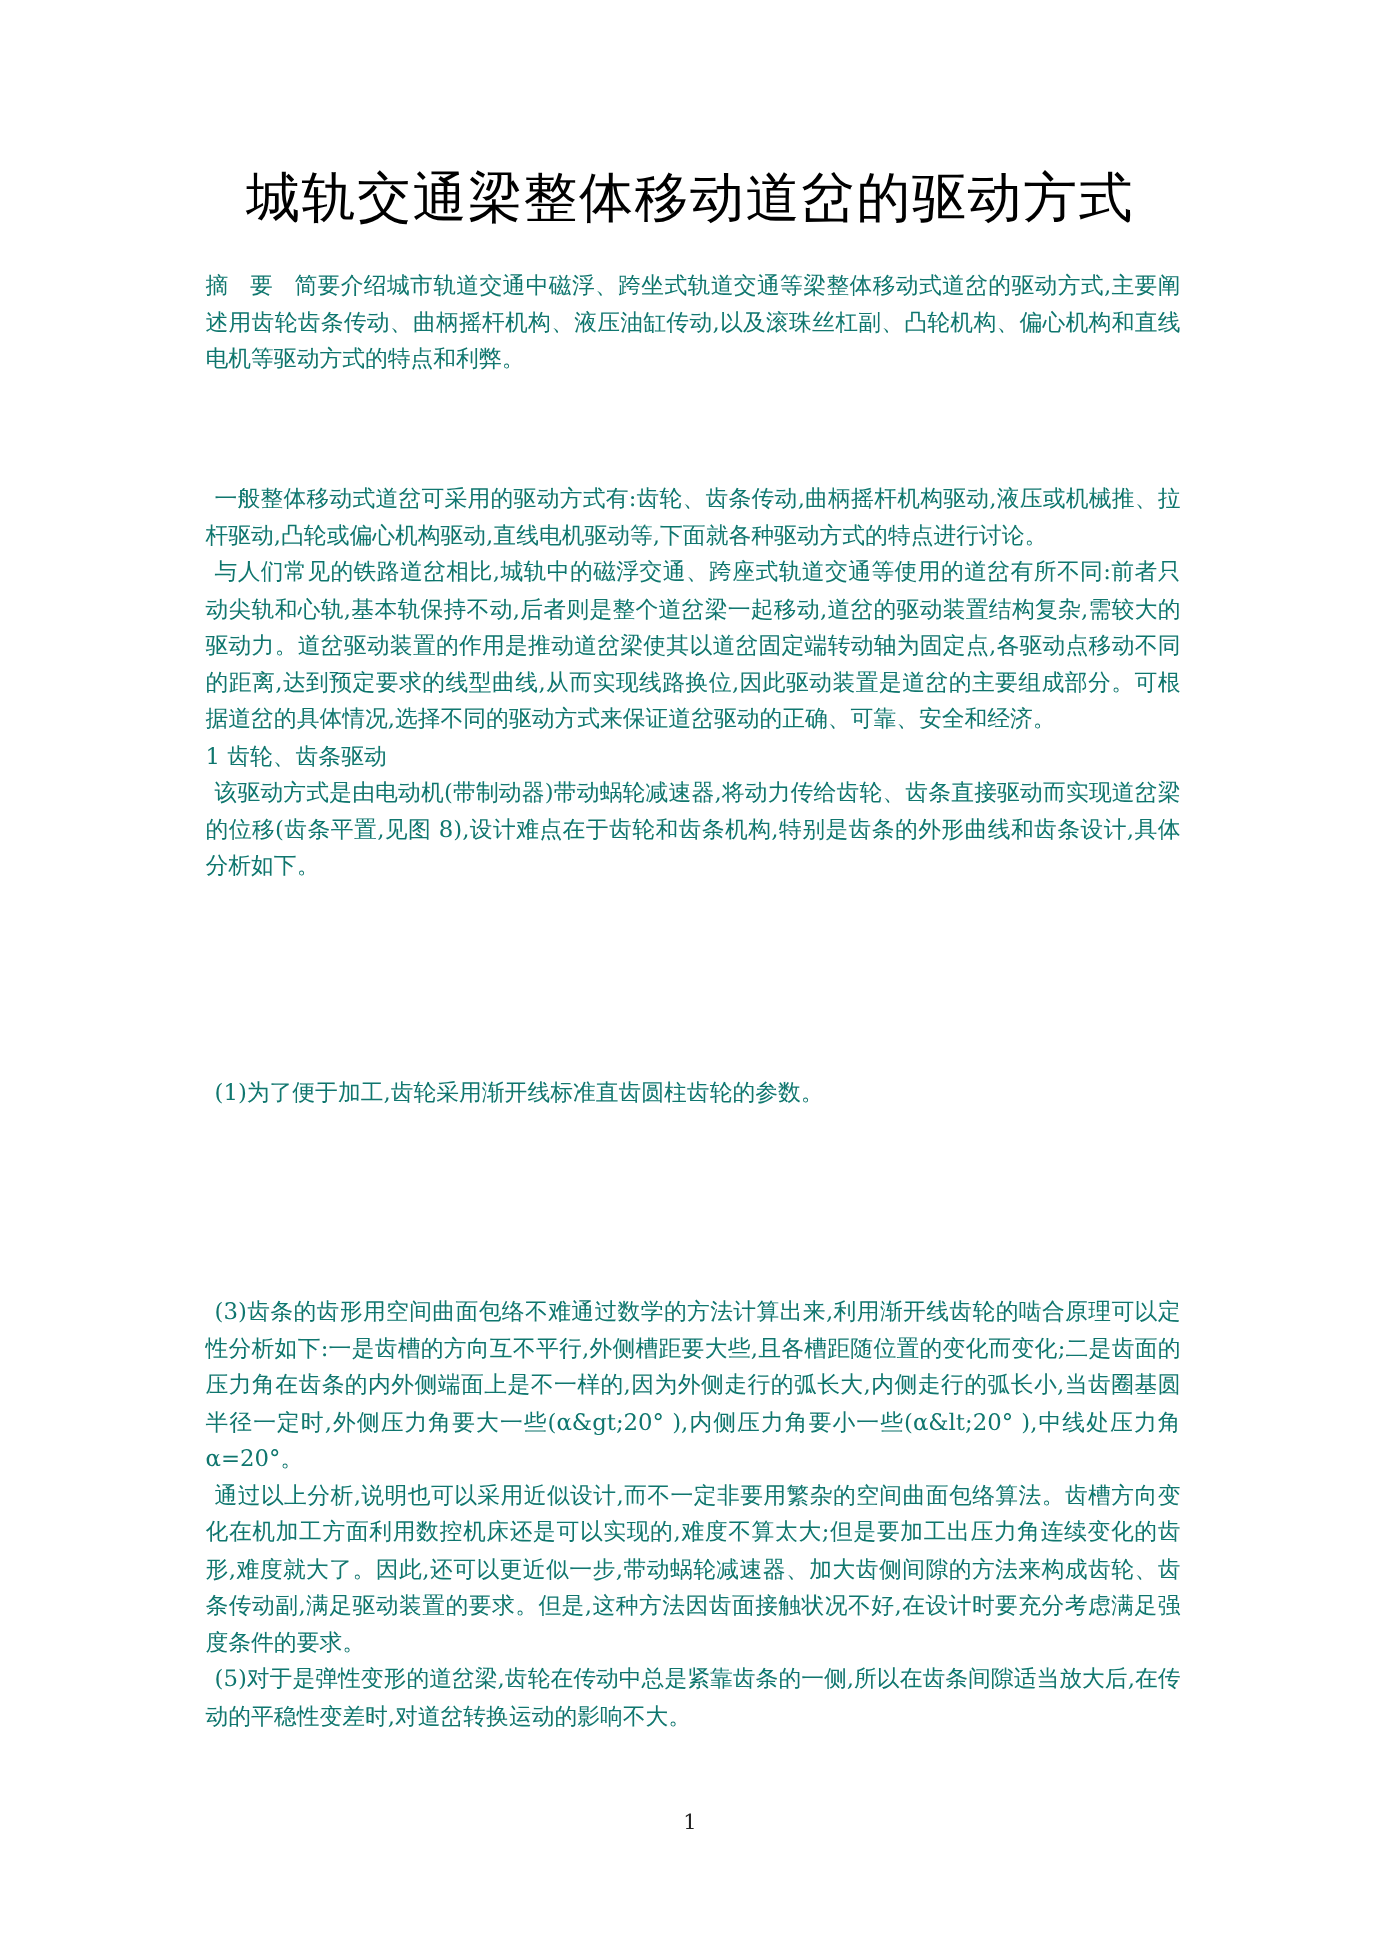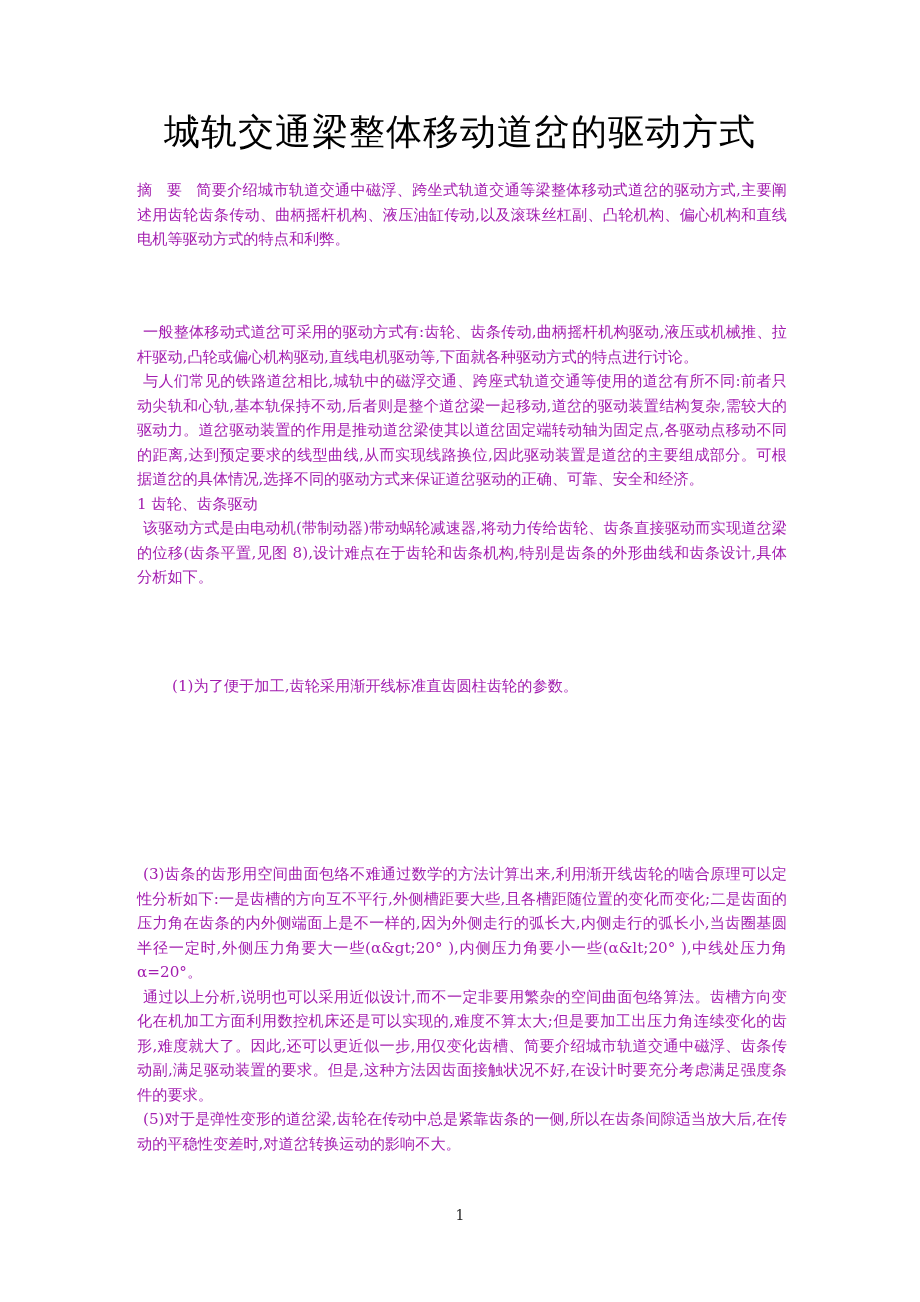--- a/index.html
+++ b/index.html
@@ -3,21 +3,21 @@
 <meta charset="utf-8">
 <style>
   html, body { margin: 0; padding: 0; background: #ffffff; }
   body { width: 920px; height: 1302px; position: relative; overflow: hidden;
          font-family: "DejaVu Serif", "Liberation Serif", serif; color: #111; }
   .page { position: absolute; left: 0; top: 0; width: 920px; height: 1302px; background: #fff; }
   .title { position: absolute; left: 0; width: 920px; top: 108px; text-align: center;
            font-family: Liberation Sans, sans-serif; font-size: 36px;
            font-weight: normal; color: #000; letter-spacing: 1px; margin: 0; }
   .block { position: absolute; left: 137px; width: 650px; font-size: 15.2px;
-           line-height: 24.5px; text-align: justify; color: #a21caf; margin: 0; }
+           line-height: 24.5px; text-align: justify; color: #0f766e; margin: 0; }
   .block p { margin: 0; }
   .indent { text-indent: 6px; }
   .label-gap { display: inline-block; width: 14px; }
   .kw-gap { display: inline-block; width: 18px; }
   .page-num { position: absolute; top: 1207px; left: 0; width: 920px; text-align: center;
               font-size: 14px; color: #222; }
 </style>
 </head>
 <body>
 
@@ -32,26 +32,26 @@
   </div>
 
 
   <div class="block" style="top:320px;">
     <p class="indent">一般整体移动式道岔可采用的驱动方式有:齿轮、齿条传动,曲柄摇杆机构驱动,液压或机械推、拉杆驱动,凸轮或偏心机构驱动,直线电机驱动等,下面就各种驱动方式的特点进行讨论。</p>
     <p class="indent">与人们常见的铁路道岔相比,城轨中的磁浮交通、跨座式轨道交通等使用的道岔有所不同:前者只动尖轨和心轨,基本轨保持不动,后者则是整个道岔梁一起移动,道岔的驱动装置结构复杂,需较大的驱动力。道岔驱动装置的作用是推动道岔梁使其以道岔固定端转动轴为固定点,各驱动点移动不同的距离,达到预定要求的线型曲线,从而实现线路换位,因此驱动装置是道岔的主要组成部分。可根据道岔的具体情况,选择不同的驱动方式来保证道岔驱动的正确、可靠、安全和经济。</p>
     <p>1 齿轮、齿条驱动</p>
     <p class="indent">该驱动方式是由电动机(带制动器)带动蜗轮减速器,将动力传给齿轮、齿条直接驱动而实现道岔梁的位移(齿条平置,见图 8),设计难点在于齿轮和齿条机构,特别是齿条的外形曲线和齿条设计,具体分析如下。</p>
   </div>
 
-  <div class="block" style="top:674px;margin-left:29px;">
+  <div class="block" style="top:716px;">
     <p class="indent">(1)为了便于加工,齿轮采用渐开线标准直齿圆柱齿轮的参数。</p>
   </div>
 
   <div class="block" style="top:862px;">
     <p class="indent">
       <span>(3)齿条的齿形用空间曲面包络不难通过数学的方法计算出来,利用渐开线齿轮</span><span>的啮合原理可以定性分析如下:一是齿槽的方向互不平行,外侧槽距要大些,且各</span><span>槽距随位置的变化而变化;二是齿面的压力角在齿条的内外侧端面上是不一样的,</span><span>因为外侧走行的弧长大,内侧走行的弧长小,当齿圈基圆半径一定时,外侧压力角</span><span>要大一些(α&amp;gt;20° ),内侧压力角要小一些(α&amp;lt;20° ),中线处压力角α=20</span><span>°。</span>
     </p>
-    <p class="indent">通过以上分析,说明也可以采用近似设计,而不一定非要用繁杂的空间曲面包络算法。齿槽方向变化在机加工方面利用数控机床还是可以实现的,难度不算太大;但是要加工出压力角连续变化的齿形,难度就大了。因此,还可以更近似一步,用仅变化齿槽、简要介绍城市轨道交通中磁浮、齿条传动副,满足驱动装置的要求。但是,这种方法因齿面接触状况不好,在设计时要充分考虑满足强度条件的要求。</p>
+    <p class="indent">通过以上分析,说明也可以采用近似设计,而不一定非要用繁杂的空间曲面包络算法。齿槽方向变化在机加工方面利用数控机床还是可以实现的,难度不算太大;但是要加工出压力角连续变化的齿形,难度就大了。因此,还可以更近似一步,带动蜗轮减速器、加大齿侧间隙的方法来构成齿轮、齿条传动副,满足驱动装置的要求。但是,这种方法因齿面接触状况不好,在设计时要充分考虑满足强度条件的要求。</p>
     <p class="indent">(5)对于是弹性变形的道岔梁,齿轮在传动中总是紧靠齿条的一侧,所以在齿条间隙适当放大后,在传动的平稳性变差时,对道岔转换运动的影响不大。</p>
   </div>
 
   <div class="page-num">1</div>
 </div>
 
 </body></html>

